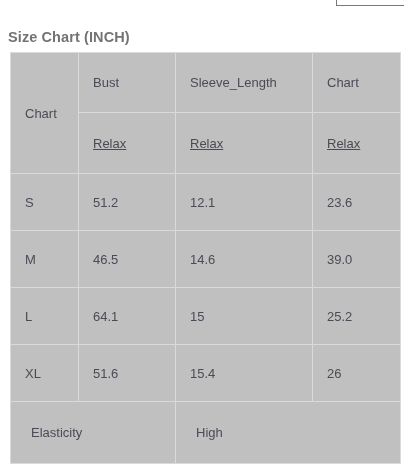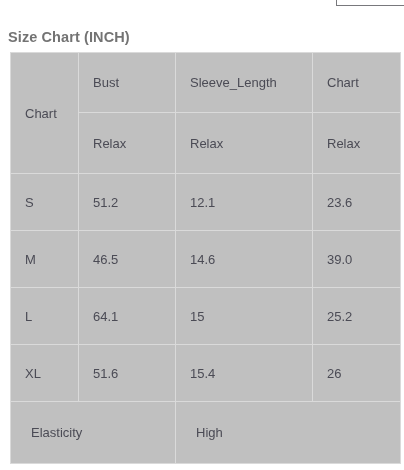--- a/index.html
+++ b/index.html
@@ -69,21 +69,21 @@
     box-sizing: border-box;
   }
 
   
   col.c1 { width: 68px; }
   col.c2 { width: 97px; }
   col.c3 { width: 137px; }
   col.c4 { width: 88px; }
 
   tr.head-row td { height: 60px; }
-  tr.sub-row  td { height: 61px; }
+  tr.sub-row  td { height: 61px; text-decoration: underline; }
   tr.data-row td { height: 57px; }
   tr.foot-row td { height: 62px; padding-left: 20px; }
 
   td.sizes-cell { vertical-align: middle; }
 </style>
 </head>
 <body>
 
 <div class="top-clipped-box"></div>
 

